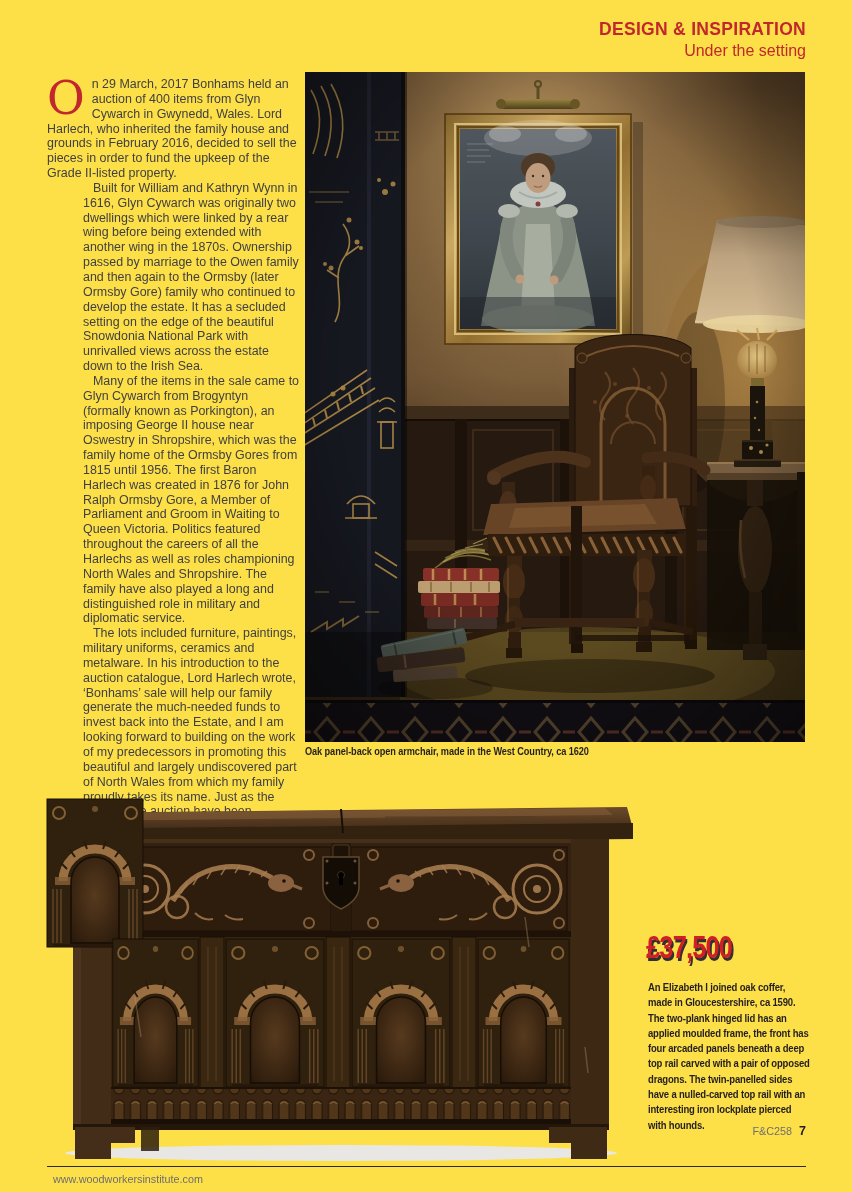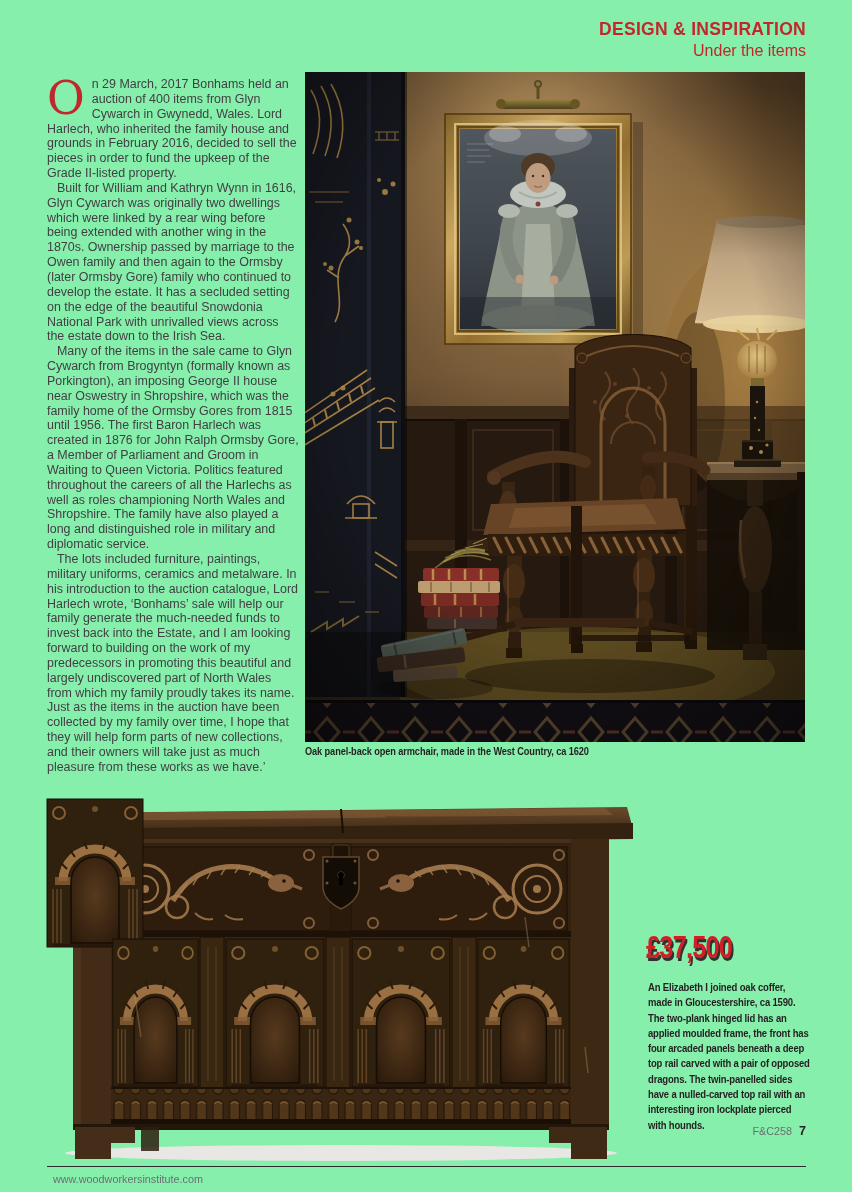--- a/index.html
+++ b/index.html
@@ -1,28 +1,28 @@
 <!DOCTYPE html>
 <html><head>
 <meta charset="utf-8">
 <style>
   html,body{margin:0;padding:0;background:#fff;}
-  .page{position:relative;width:852px;height:1192px;background:#86efac;overflow:hidden;
+  .page{position:relative;width:852px;height:1192px;background:#fde047;overflow:hidden;
         font-family:"Liberation Sans",sans-serif;}
 
   
   .hdr{position:absolute;top:19px;right:46px;text-align:right;}
   .hdr .sect{color:#c1272d;font-weight:bold;font-size:17.5px;letter-spacing:.3px;}
   .hdr .sub{color:#c1272d;font-size:16px;margin-top:2px;font-weight:400;}
 
   
   .article{position:absolute;left:47px;top:77px;width:252px;color:#414042;
            font-size:12.45px;line-height:14.85px;text-align:left;}
   .article p{margin:0;}
-  .article p.ind{text-indent:10px;}
+  .article p.ind{text-indent:10px;margin-left:36px;}
   .dropcap{float:left;color:#c1272d;font-family:"DejaVu Serif",serif;font-size:46px;
            line-height:38px;height:42px;padding:2px 7px 0 0;}
 
   
   .photo{position:absolute;left:305px;top:72px;width:500px;height:670px;margin:0;padding:0;}
   .photo svg{display:block;}
   .caption{position:absolute;left:305px;top:746px;width:500px;color:#231f20;
            font-size:10px;font-weight:bold;transform:scaleX(.92);transform-origin:left top;
            letter-spacing:-.1px;}
 
@@ -41,21 +41,21 @@
   .fright{position:absolute;right:46px;top:1124px;font-size:10.8px;color:#6d6e71;}
   .fright .pnum{color:#231f20;font-weight:bold;font-size:12.5px;margin-left:7px;}
 </style>
 </head>
 <body>
 
 <div class="page">
 
   <div class="hdr">
     <div class="sect">DESIGN &amp; INSPIRATION</div>
-    <div class="sub">Under the items</div>
+    <div class="sub">Under the setting</div>
   </div>
 
   <div class="article">
     <p><span class="dropcap">O</span><span>n 29 March, 2017 Bonhams held an auction of 400 items from Glyn Cywarch in Gwynedd, Wales. Lord Harlech, who inherited the family house and grounds in February 2016, decided to sell the pieces in order to fund the upkeep of the Grade II-listed property.</span></p>
     <p class="ind">Built for William and Kathryn Wynn in 1616, Glyn Cywarch was originally two dwellings which were linked by a rear wing before being extended with another wing in the 1870s. Ownership passed by marriage to the Owen family and then again to the Ormsby (later Ormsby Gore) family who continued to develop the estate. It has a secluded setting on the edge of the beautiful Snowdonia National Park with unrivalled views across the estate down to the Irish Sea.</p>
     <p class="ind">Many of the items in the sale came to Glyn Cywarch from Brogyntyn (formally known as Porkington), an imposing George II house near Oswestry in Shropshire, which was the family home of the Ormsby Gores from 1815 until 1956. The first Baron Harlech was created in 1876 for John Ralph Ormsby Gore, a Member of Parliament and Groom in Waiting to Queen Victoria. Politics featured throughout the careers of all the Harlechs as well as roles championing North Wales and Shropshire. The family have also played a long and distinguished role in military and diplomatic service.</p>
     <p class="ind">The lots included furniture, paintings, military uniforms, ceramics and metalware. In his introduction to the auction catalogue, Lord Harlech wrote, ‘Bonhams’ sale will help our family generate the much-needed funds to invest back into the Estate, and I am looking forward to building on the work of my predecessors in promoting this beautiful and largely undiscovered part of North Wales from which my family proudly takes its name. Just as the items in the auction have been collected by my family over time, I hope that they will help form parts of new collections, and their owners will take just as much pleasure from these works as we have.’</p>
   </div>
 
   <figure class="photo">

